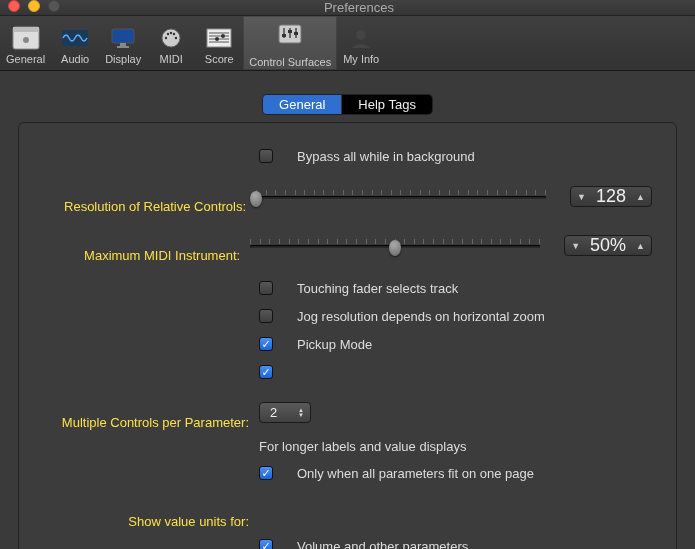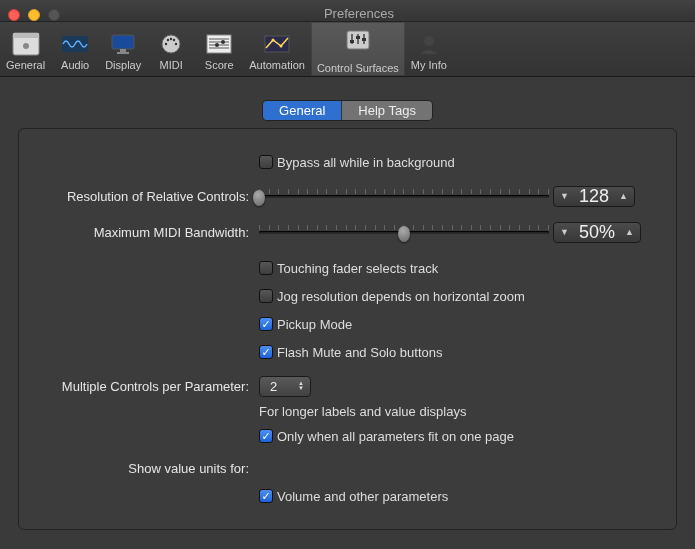--- a/index.html
+++ b/index.html
@@ -7,24 +7,24 @@
     font-family: -apple-system, "Helvetica Neue", Arial, sans-serif;
     font-size: 13px;
     color: #ccc;
     background: #3a3a3a;
     width: 695px;
     height: 549px;
     overflow: hidden;
   }
   
   .titlebar {
-    height: 22px;
+    height: 16px;
     background: linear-gradient(#414141, #353535);
     display: flex;
-    align-items: flex-end;
+    align-items: flex-start;
     position: relative;
     border-bottom: 1px solid #222;
     padding-left: 23px;
   }
   .traffic {
     position: absolute;
     left: 8px;
     display: flex;
     gap: 8px;
   }
@@ -76,21 +76,21 @@
   }
   .subtabs {
     display: flex;
     border-radius: 4px;
     overflow: hidden;
     box-shadow: 0 0 0 1px rgba(0,0,0,0.4);
   }
   .subtab {
     padding: 2px 16px;
     font-size: 13px;
-    background: #737373;
+    background: #000000;
     color: #eee;
     border-right: 1px solid #333;
   }
   .subtab:last-child { border-right: none; }
   .subtab.active {
     background: #2f6fcf;
     color: #fff;
   }
   
   .panel {
@@ -103,28 +103,29 @@
   .row {
     display: flex;
     align-items: center;
     margin: 6px 0;
     min-height: 22px;
   }
   .label-col {
     width: 216px;
     text-align: right;
     padding-right: 10px;
-    color: #e5e5e5;
+    color: #fde047;
     font-size: 13px;
+    margin-top: 20px;
   }
   .control-col {
     flex: 1;
     display: flex;
     align-items: center;
-    gap: 4px;
+    gap: 24px;
   }
   .checkbox {
     width: 14px; height: 14px;
     border: 1px solid #111;
     border-radius: 3px;
     background: linear-gradient(#565656,#3e3e3e);
     display: inline-flex;
     align-items: center;
     justify-content: center;
     flex-shrink: 0;
@@ -285,31 +286,20 @@
           <line x1="4" y1="7" x2="24" y2="7" stroke="#555"></line>
           <line x1="4" y1="10" x2="24" y2="10" stroke="#555"></line>
           <line x1="4" y1="13" x2="24" y2="13" stroke="#555"></line>
           <line x1="4" y1="16" x2="24" y2="16" stroke="#555"></line>
           <circle cx="12" cy="13" r="2" fill="#333"></circle>
           <circle cx="18" cy="10" r="2" fill="#333"></circle>
         </svg>
     </span>
     <span>Score</span>
   </div>
-  <div class="tb-item">
-    <span class="icon">
-      <svg width="28" height="24">
-          <rect x="2" y="4" width="24" height="16" fill="#2a2a4a" stroke="#555"></rect>
-          <polyline points="3,16 10,8 18,14 25,6" stroke="#ffda55" fill="none" stroke-width="1.5"></polyline>
-          <circle cx="10" cy="8" r="1.5" fill="#ffda55"></circle>
-          <circle cx="18" cy="14" r="1.5" fill="#ffda55"></circle>
-        </svg>
-    </span>
-    <span>Automation</span>
-  </div>
   <div class="tb-item selected">
     <span class="icon">
       <svg width="28" height="24">
           <rect x="3" y="3" width="22" height="18" rx="2" fill="#ccc" stroke="#777"></rect>
           <rect x="7" y="6" width="2" height="10" fill="#666"></rect>
           <rect x="13" y="6" width="2" height="10" fill="#666"></rect>
           <rect x="19" y="6" width="2" height="10" fill="#666"></rect>
           <rect x="6" y="12" width="4" height="3" fill="#333"></rect>
           <rect x="12" y="8" width="4" height="3" fill="#333"></rect>
           <rect x="18" y="10" width="4" height="3" fill="#333"></rect>
@@ -387,21 +377,21 @@
       </div>
       <div class="stepper">
         <span class="arrow">▼</span>
         <span class="val">128</span>
         <span class="arrow">▲</span>
       </div>
     </div>
   </div>
 
   <div class="row" style="margin-top:14px">
-    <div class="label-col">Maximum MIDI Bandwidth:</div>
+    <div class="label-col">Maximum MIDI Instrument:</div>
     <div class="control-col">
       <div class="slider">
         <div class="ticks">
             <i></i>
             <i></i>
             <i></i>
             <i></i>
             <i></i>
             <i></i>
             <i></i>
@@ -459,21 +449,20 @@
     <div class="label-col"></div>
     <div class="control-col">
       <span class="checkbox checked"></span>
       <span class="check-label">Pickup Mode</span>
     </div>
   </div>
   <div class="row">
     <div class="label-col"></div>
     <div class="control-col">
       <span class="checkbox checked"></span>
-      <span class="check-label">Flash Mute and Solo buttons</span>
     </div>
   </div>
 
   <div class="row" style="margin-top:12px">
     <div class="label-col">Multiple Controls per Parameter:</div>
     <div class="control-col">
       <div class="dropdown">
         <span>2</span>
         <span class="caret">
             <span>▲</span>

